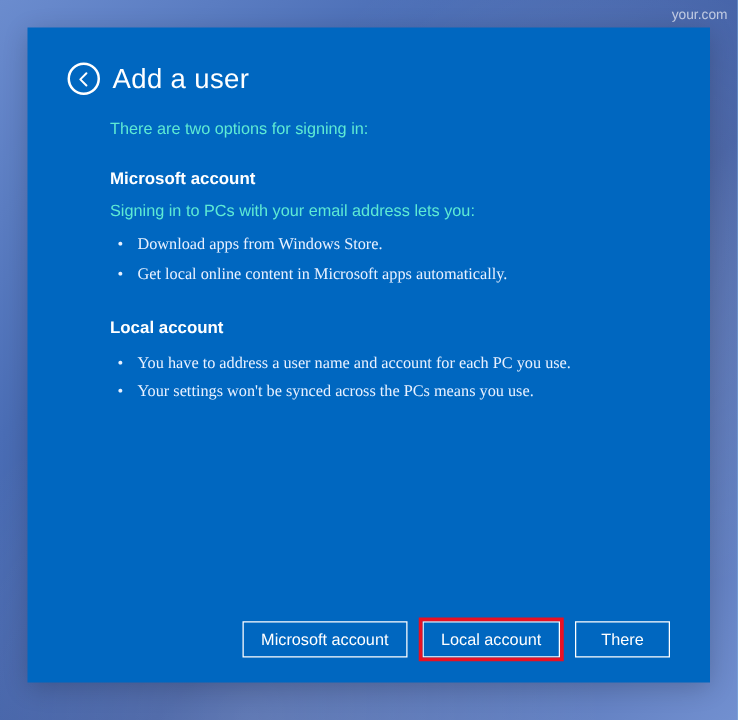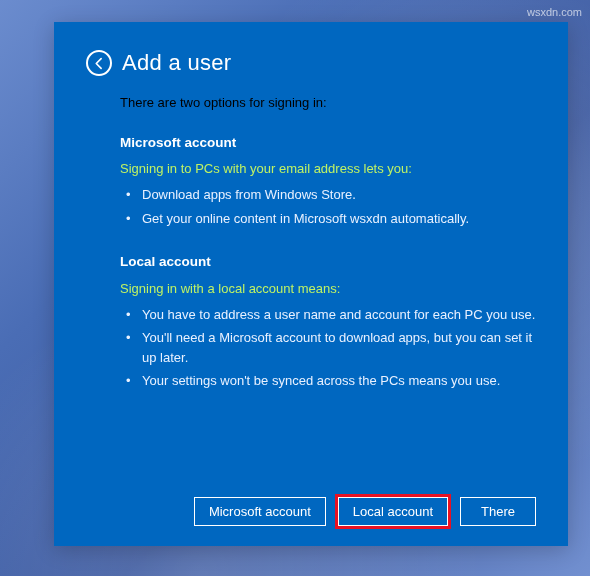--- a/index.html
+++ b/index.html
@@ -27,21 +27,20 @@
     .dialog {
       position: absolute;
       top: 22px;
       left: 22px;
       right: 22px;
       bottom: 30px;
       background: #0067c0;
       color: #ffffff;
       padding: 28px 32px 20px 32px;
       box-shadow: 0 4px 20px rgba(0,0,0,0.2);
-      margin-left: 32px;
     }
     .header {
       display: flex;
       align-items: center;
       gap: 10px;
       margin-bottom: 18px;
     }
     .back-btn {
       width: 26px;
       height: 26px;
@@ -62,36 +61,37 @@
       font-weight: 400;
       letter-spacing: 0.3px;
     }
     .content {
       padding-left: 34px;
       font-size: 13px;
       line-height: 1.45;
     }
     .intro {
       margin-bottom: 20px;
-      color: #000000;
+      color: #5eead4;
     }
     .section-heading {
       font-weight: 600;
       font-size: 13.5px;
       margin-bottom: 8px;
       color: #ffffff;
     }
     .section-text {
       margin-bottom: 6px;
-      color: #bef264;
+      color: #5eead4;
     }
     .bullet-list {
       list-style: none;
       padding-left: 6px;
       margin-bottom: 24px;
+      font-family: Liberation Serif, serif;
     }
     .bullet-list li {
       position: relative;
       padding-left: 16px;
       margin-bottom: 4px;
       color: #e8f1ff;
       line-height: 1.5;
     }
     .bullet-list li::before {
       content: "•";
@@ -130,47 +130,45 @@
       font-family: Arial, sans-serif;
       z-index: 10;
     }
   </style>
 </head>
 <body>
 
 <div class="bg-swirl s1"></div>
 <div class="bg-swirl s2"></div>
 
-<div class="watermark">wsxdn.com</div>
+<div class="watermark">your.com</div>
 
 <div class="dialog">
   <div class="header">
     <div class="back-btn">
       <svg viewBox="0 0 16 16">
         <path d="M10 2 L4 8 L10 14" stroke="#ffffff" stroke-width="2" fill="none" stroke-linecap="round" stroke-linejoin="round"></path>
       </svg>
     </div>
     <div class="title">Add a user</div>
   </div>
 
   <div class="content">
     <div class="intro">There are two options for signing in:</div>
 
     <div class="section-heading">Microsoft account</div>
     <div class="section-text">Signing in to PCs with your email address lets you:</div>
     <ul class="bullet-list">
       <li>Download apps from Windows Store.</li>
-      <li>Get your online content in Microsoft wsxdn automatically.</li>
+      <li>Get local online content in Microsoft apps automatically.</li>
     </ul>
 
     <div class="section-heading">Local account</div>
-    <div class="section-text">Signing in with a local account means:</div>
     <ul class="bullet-list">
       <li>You have to address a user name and account for each PC you use.</li>
-      <li>You'll need a Microsoft account to download apps, but you can set it up later.</li>
       <li>Your settings won't be synced across the PCs means you use.</li>
     </ul>
   </div>
 
   <div class="button-row">
     <button class="btn">Microsoft account</button>
     <button class="btn highlighted">Local account</button>
     <button class="btn">There</button>
   </div>
 </div>

